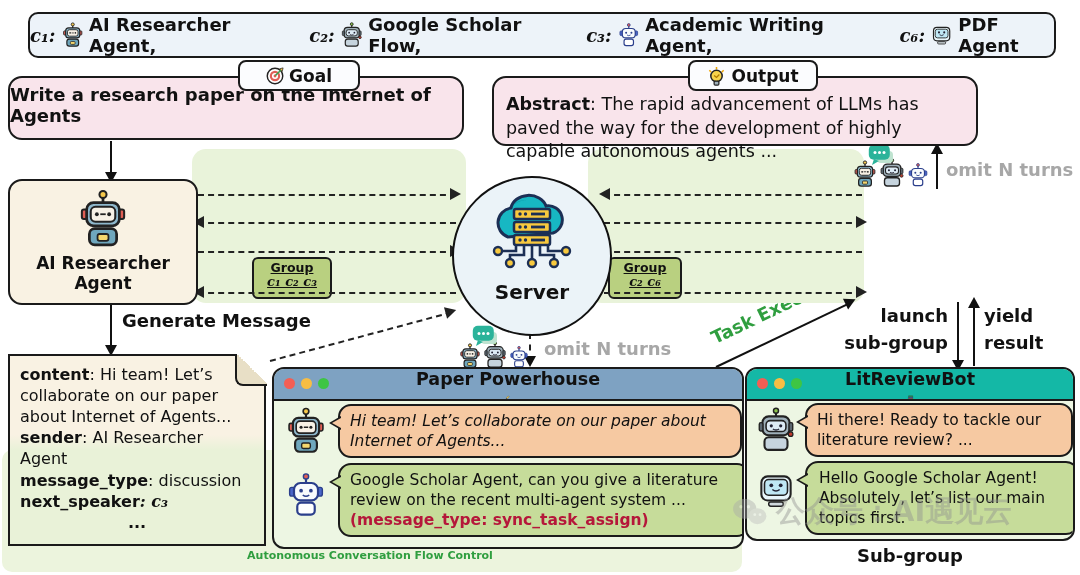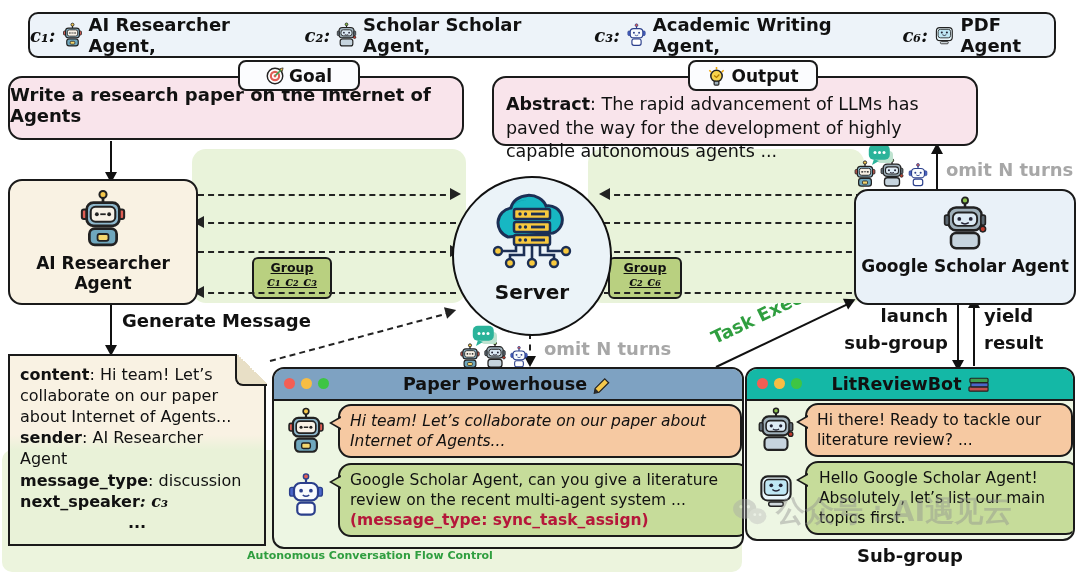--- a/index.html
+++ b/index.html
@@ -17,21 +17,21 @@
   .panel{background:#e9f3da;border-radius:14px;z-index:2;}
   .ptitle{color:#2f9e3f;font-weight:700;font-size:16.5px;text-align:center;}
   .code{font-family:"DejaVu Sans Mono",monospace;font-size:13px;font-weight:600;text-align:center;}
   .agentbox{border:2.5px solid #1a1a1a;border-radius:14px;z-index:4;text-align:center;}
   .agentlabel{font-size:17px;font-weight:600;}
   .groupchip{background:#b9d080;border:2px solid #1a1a1a;border-radius:6px;text-align:center;z-index:3;line-height:1.15;padding-top:2px;text-decoration:underline;}
   .server{left:452px;top:176px;width:156px;height:156px;border:2.8px solid #111;border-radius:50%;
           background:#ebf3f8;z-index:5;text-align:center;}
   .window{border:2.5px solid #1a1a1a;border-radius:12px;background:#edf6e3;z-index:4;overflow:hidden;}
   .titlebar{height:30px;border-bottom:2.5px solid #1a1a1a;display:flex;align-items:center;justify-content:center;
-            position:relative;font-size:17.5px;font-weight:700;gap:6px;}
+            position:relative;font-size:17.5px;font-weight:700;gap:6px;flex-direction:column;}
   .lights{position:absolute;left:10px;top:9px;display:flex;gap:6px;}
   .light{width:11px;height:11px;border-radius:50%;}
   .bubble{position:absolute;border:2px solid #1a1a1a;border-radius:13px;padding:5px 10px;font-size:15.5px;
           font-weight:500;line-height:1.3;}
   .bub-orange{background:#f6c9a2;}
   .bub-green{background:#c6dc9a;}
   .tailb{position:absolute;left:-11px;top:10px;width:0;height:0;border-top:7px solid transparent;
          border-bottom:7px solid transparent;border-right:12px solid #1a1a1a;}
   .tailb::after{content:"";position:absolute;left:3px;top:-5px;border-top:5px solid transparent;
          border-bottom:5px solid transparent;border-right:9px solid var(--bc,#f6c9a2);}
@@ -189,21 +189,21 @@
       <svg width="26" height="28" viewBox="0 0 40 44">
           <use href="#bot-c1"></use>
         </svg>
       <span>AI Researcher Agent,</span>
     </span>
     <span class="legend-item">
       <span class="mathit">c₂:</span>
       <svg width="26" height="28" viewBox="0 0 40 44">
           <use href="#bot-c2"></use>
         </svg>
-      <span>Scholar Scholar Agent,</span>
+      <span>Google Scholar Flow,</span>
     </span>
     <span class="legend-item">
       <span class="mathit">c₃:</span>
       <svg width="26" height="28" viewBox="0 0 40 44">
           <use href="#bot-c3"></use>
         </svg>
       <span>Academic Writing Agent,</span>
     </span>
     <span class="legend-item">
       <span class="mathit">c₆:</span>
@@ -301,26 +301,20 @@
     <div style="font-size:20px;font-weight:600;margin-top:-2px;">Server</div>
   </div>
 
   <div class="abs agentbox" style="left:8px;top:179px;width:186px;height:122px;background:#f9f2e3;">
     <svg width="56" height="60" viewBox="0 0 40 44" style="margin-top:8px;">
         <use href="#bot-c1"></use>
       </svg>
     <div class="agentlabel">AI Researcher Agent</div>
   </div>
 
-  <div class="abs agentbox" style="left:854px;top:189px;width:218px;height:112px;background:#e9f1f8;">
-    <svg width="52" height="56" viewBox="0 0 40 44" style="margin-top:5px;">
-        <use href="#bot-c2"></use>
-      </svg>
-    <div class="agentlabel">Google Scholar Agent</div>
-  </div>
 
   <div class="abs cluster" style="left:852px;top:158px;">
     <svg width="26" height="24" viewBox="0 0 26 24" style="position:absolute;left:16px;top:-14px;">
         <use href="#chat-bub"></use>
       </svg>
     <svg width="26" height="28" viewBox="0 0 40 44">
         <use href="#bot-c1"></use>
       </svg>
     <svg width="28" height="30" viewBox="0 0 40 44">
         <use href="#bot-c2"></use>

